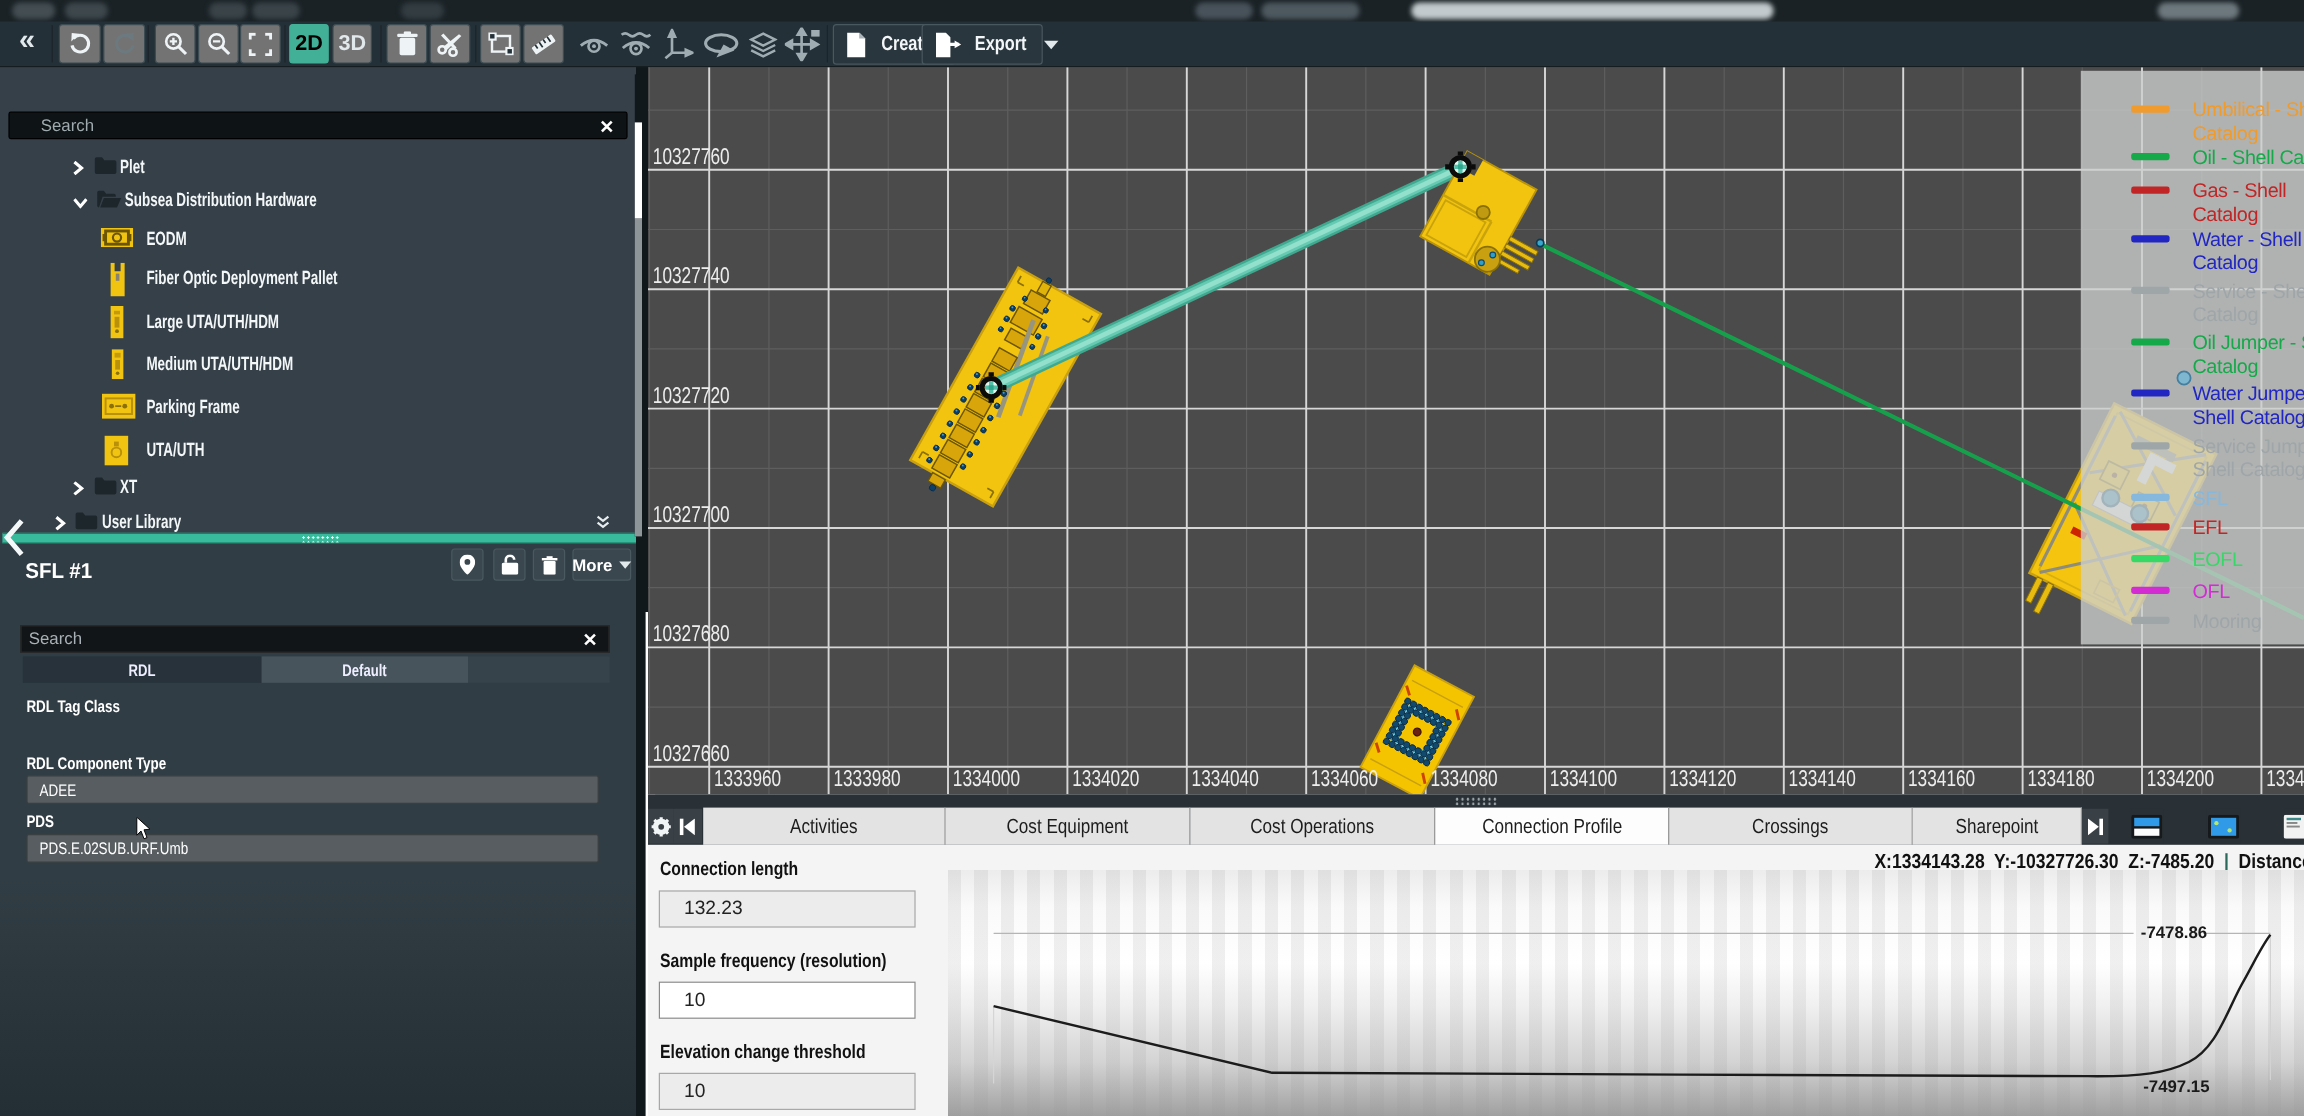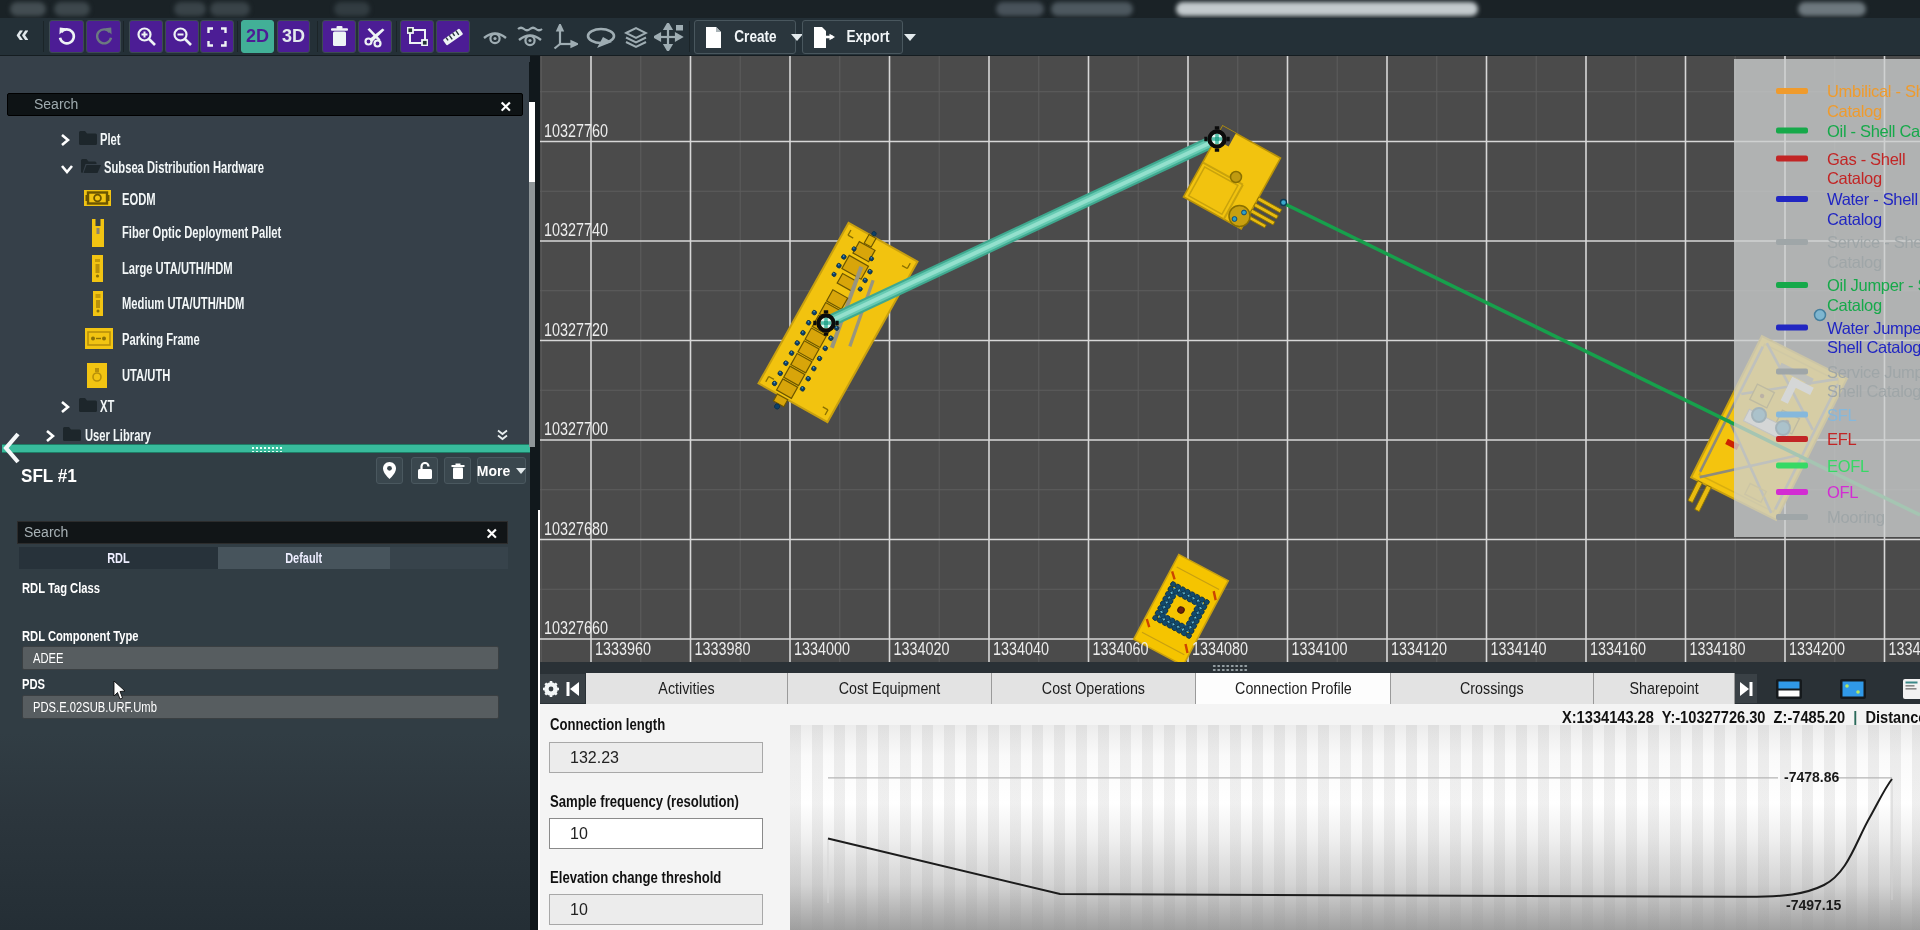--- a/index.html
+++ b/index.html
@@ -6,21 +6,21 @@
 html,body { width:1920px; height:930px; overflow:hidden; background:#23292c; font-family:"Liberation Sans", sans-serif; }
 #app { position:relative; width:1920px; height:930px; }
 .abs { position:absolute; }
 
 
 #topstrip { left:0; top:0; width:1920px; height:18px; background:#1a2226; }
 .blob { position:absolute; top:2px; height:14px; border-radius:7px; background:#3d474c; filter:blur(2px); }
 
 
 #toolbar { left:0; top:18px; width:1920px; height:38px; background:#243037; border-bottom:1px solid #151d21; }
-.tbtn { position:absolute; top:2px; height:33px; background:#4c1d95; border:1px solid #3d4b52; border-radius:3px; display:flex; align-items:center; justify-content:center; color:#e2e9ec; }
+.tbtn { position:absolute; top:2px; height:33px; background:#737373; border:1px solid #3d4b52; border-radius:3px; display:flex; align-items:center; justify-content:center; color:#e2e9ec; }
 .tbtn.noborder { background:transparent; border:none; }
 .tsep { position:absolute; top:3px; width:1px; height:31px; background:#1b2428; }
 .tbtn svg { display:block; } .ddbtn svg, .bibtn svg, .sbtn svg { flex:none; }
 .ddbtn { position:absolute; top:2px; height:34px; background:#2a363d; border:1px solid #49575e; border-radius:3px; display:flex; align-items:center; color:#f2f6f8; font-size:17px; font-weight:bold; padding:0 10px; } .ddbtn b { transform:scaleX(0.8); font-weight:bold; }
 .caret { width:0; height:0; border-left:6px solid transparent; border-right:6px solid transparent; border-top:7px solid #e2e9ec; margin-left:9px; }
 
 
 #leftpanel { left:0; top:56px; width:530px; height:874px; background:#364049; }
 #lptabs { position:absolute; left:0; top:0; width:530px; height:33px; background:#1d272b; }
 .lptab { position:absolute; top:0; height:33px; display:flex; align-items:center; justify-content:center; color:#eef3f5; font-size:16px; font-weight:bold; } .lptab span { transform:scaleX(0.78); }
@@ -120,21 +120,21 @@
     </div>
     <div class="tbtn" style="left:200px;width:34px;">
       <svg width="20" height="20" viewBox="0 0 20 20" fill="none" stroke="#eef3f5" stroke-width="2.4">
           <path d="M1.5 6 V1.5 H6"></path>
           <path d="M14 1.5 H18.5 V6"></path>
           <path d="M18.5 14 V18.5 H14"></path>
           <path d="M6 18.5 H1.5 V14"></path>
         </svg>
     </div>
     <div class="tsep" style="left:237px;"></div>
-    <div class="tbtn" style="left:241px;width:33px;background:#42b097;border-color:#42b097;font-size:18px;font-weight:bold;color:#4c1d95;">2D</div>
+    <div class="tbtn" style="left:241px;width:33px;background:#42b097;border-color:#42b097;font-size:18px;font-weight:bold;color:#000000;">2D</div>
     <div class="tbtn" style="left:277px;width:33px;font-size:18px;font-weight:bold;">3D</div>
     <div class="tsep" style="left:317px;"></div>
     <div class="tbtn" style="left:322px;width:34px;">
       <svg width="19" height="21" viewBox="0 0 19 21">
           <rect x="3" y="5.5" width="13" height="14.5" rx="1.5" fill="#eef3f5"></rect>
           <rect x="1" y="2.2" width="17" height="2.6" rx="1" fill="#eef3f5"></rect>
           <rect x="6.5" y="0" width="6" height="3" rx="1" fill="#eef3f5"></rect>
         </svg>
     </div>
     <div class="tbtn" style="left:358px;width:34px;">
@@ -214,21 +214,21 @@
     </div>
     <div class="tsep" style="left:689px;"></div>
     <div class="ddbtn" style="left:694px;width:102px;">
       <svg width="17" height="21" viewBox="0 0 17 21" style="margin-right:7px;">
           <path d="M1 0 H11 L16 5 V21 H1 Z" fill="#fff"></path>
           <path d="M11 0 L16 5 H11 Z" fill="#aab4b8"></path>
         </svg>
       <b>Create</b>
         <span class="caret"></span>
     </div>
-    <div class="ddbtn" style="left:802px;width:101px;text-align:right;">
+    <div class="ddbtn" style="left:768px;width:101px;text-align:right;">
       <svg width="22" height="21" viewBox="0 0 22 21" style="margin-right:6px;">
           <path d="M1 0 H9 L13 4 V21 H1 Z" fill="#fff"></path>
           <line x1="9" y1="10" x2="20" y2="10" stroke="#fff" stroke-width="2.6"></line>
           <polygon points="22,10 16.5,6.8 16.5,13.2" fill="#fff"></polygon>
         </svg>
       <b>Export</b>
         <span class="caret"></span>
     </div>
   </div>
   <div id="leftpanel" class="abs">

